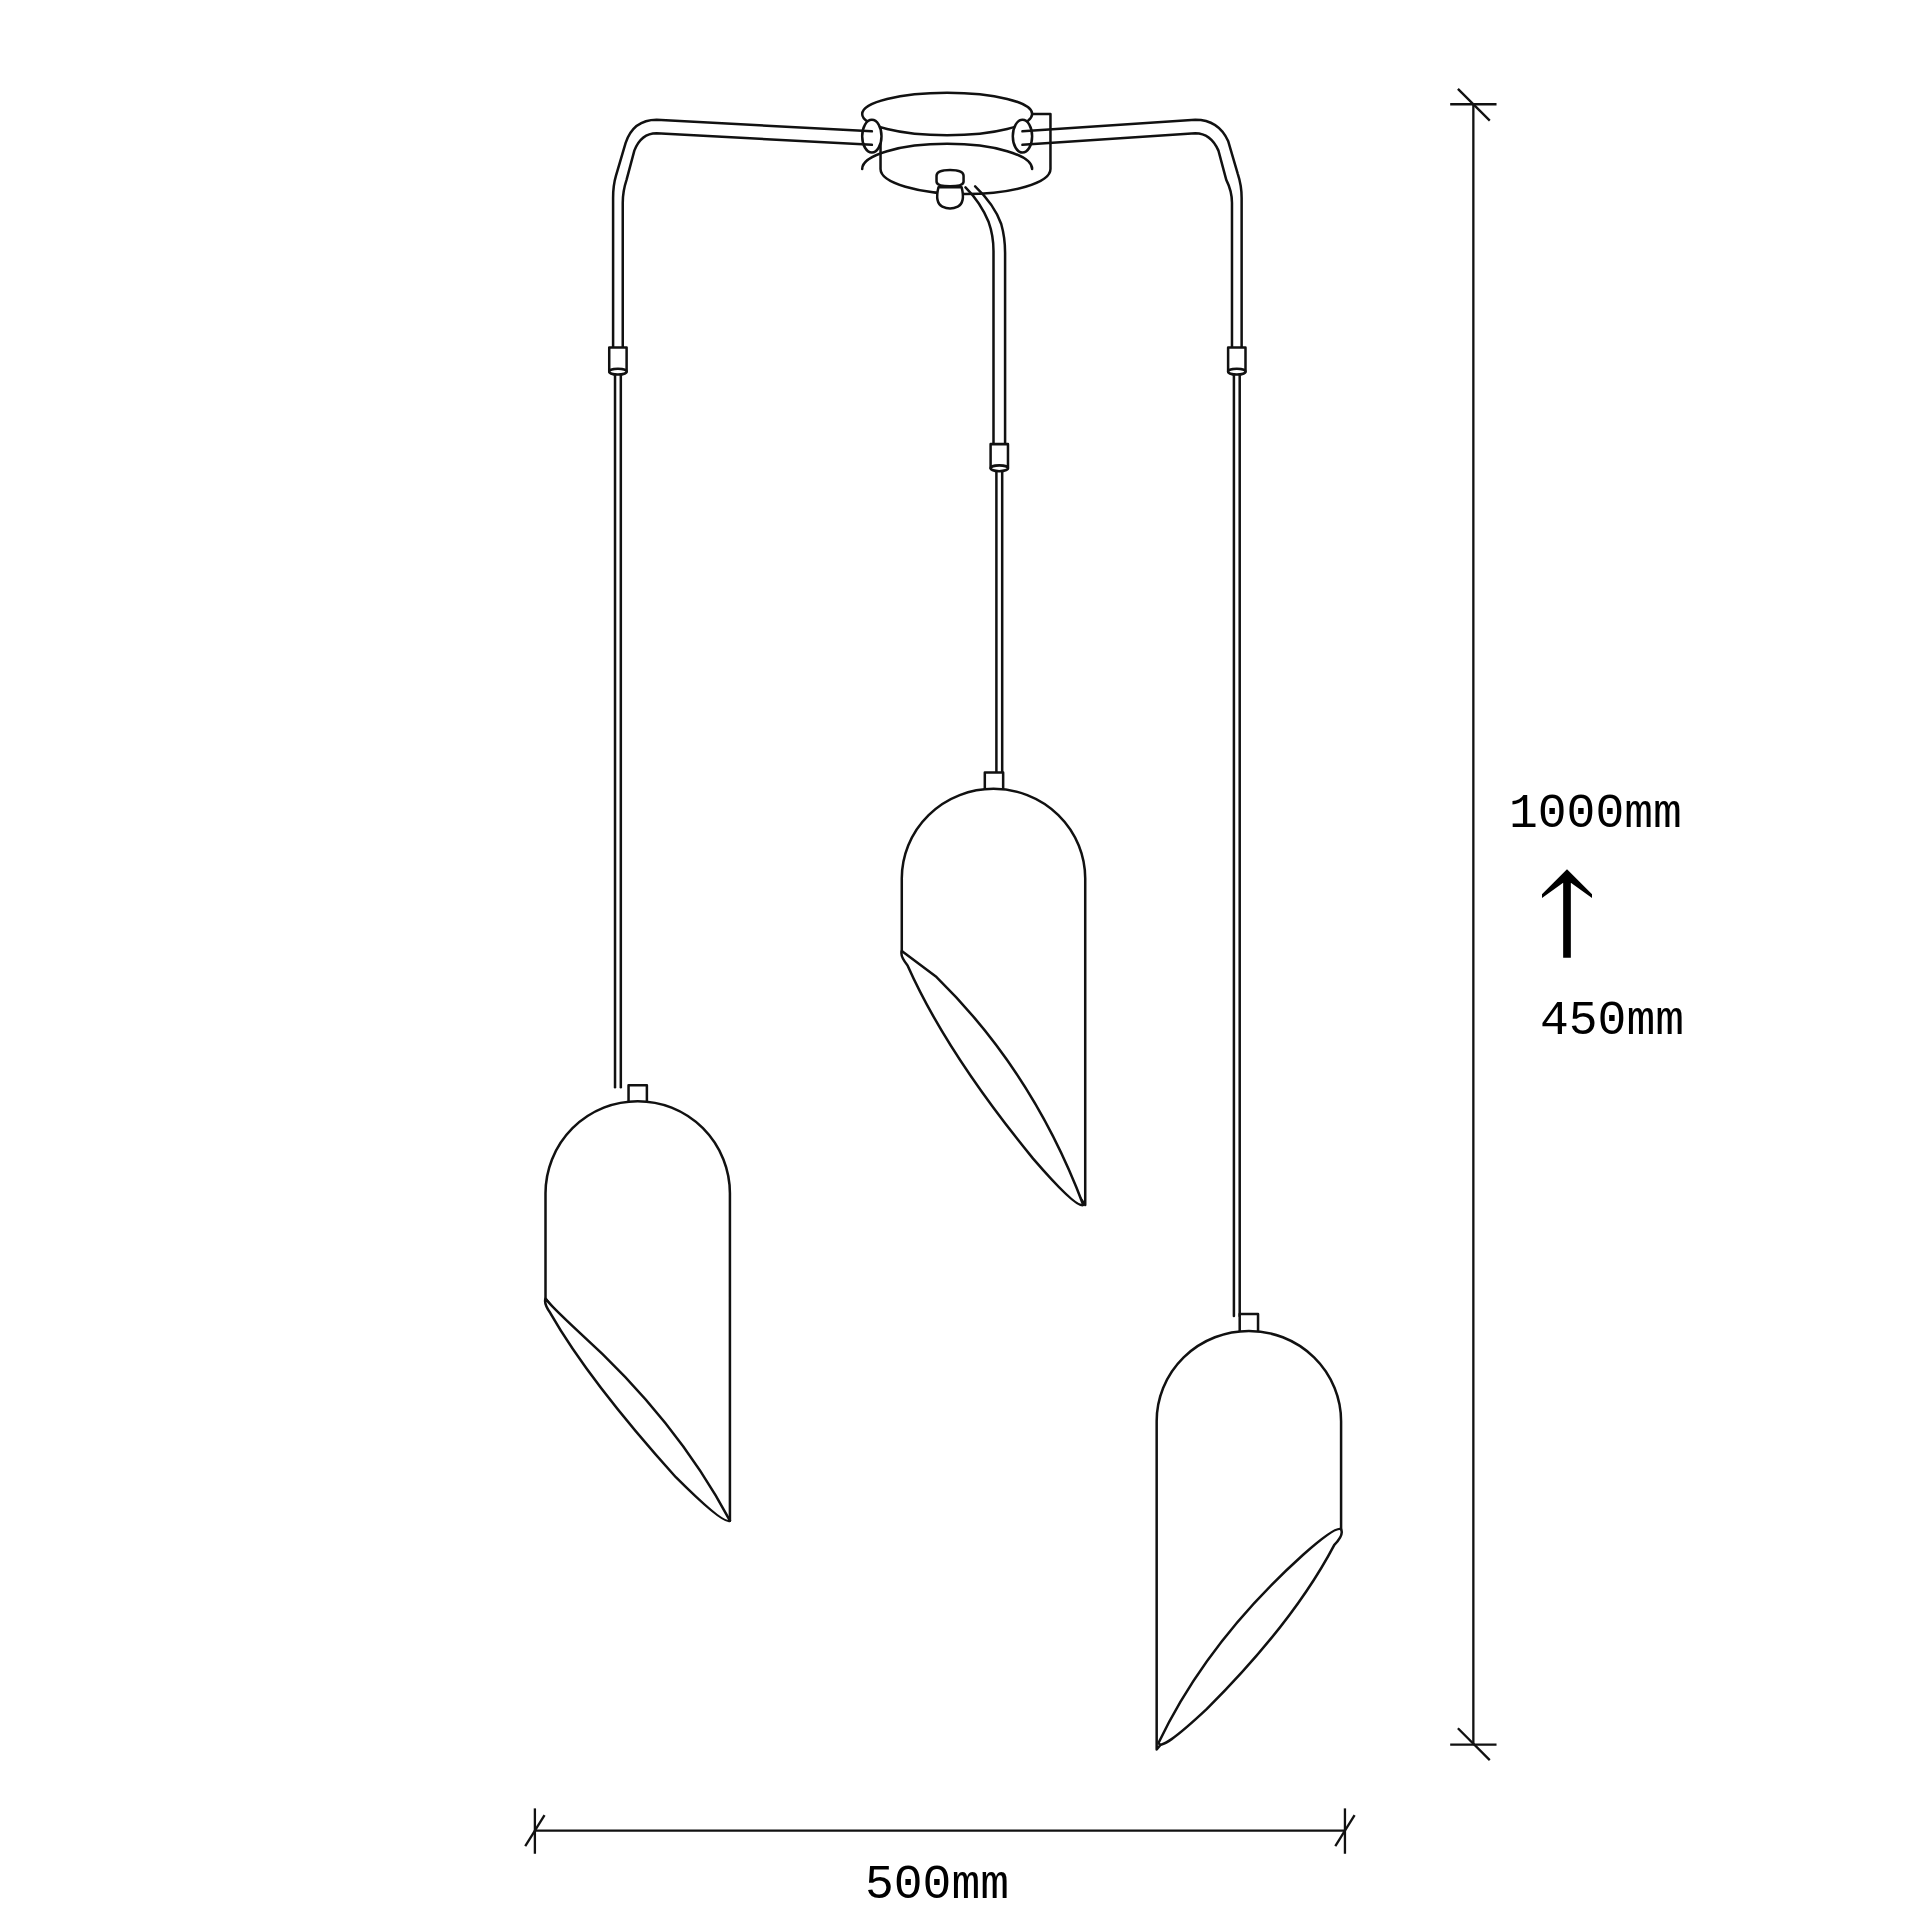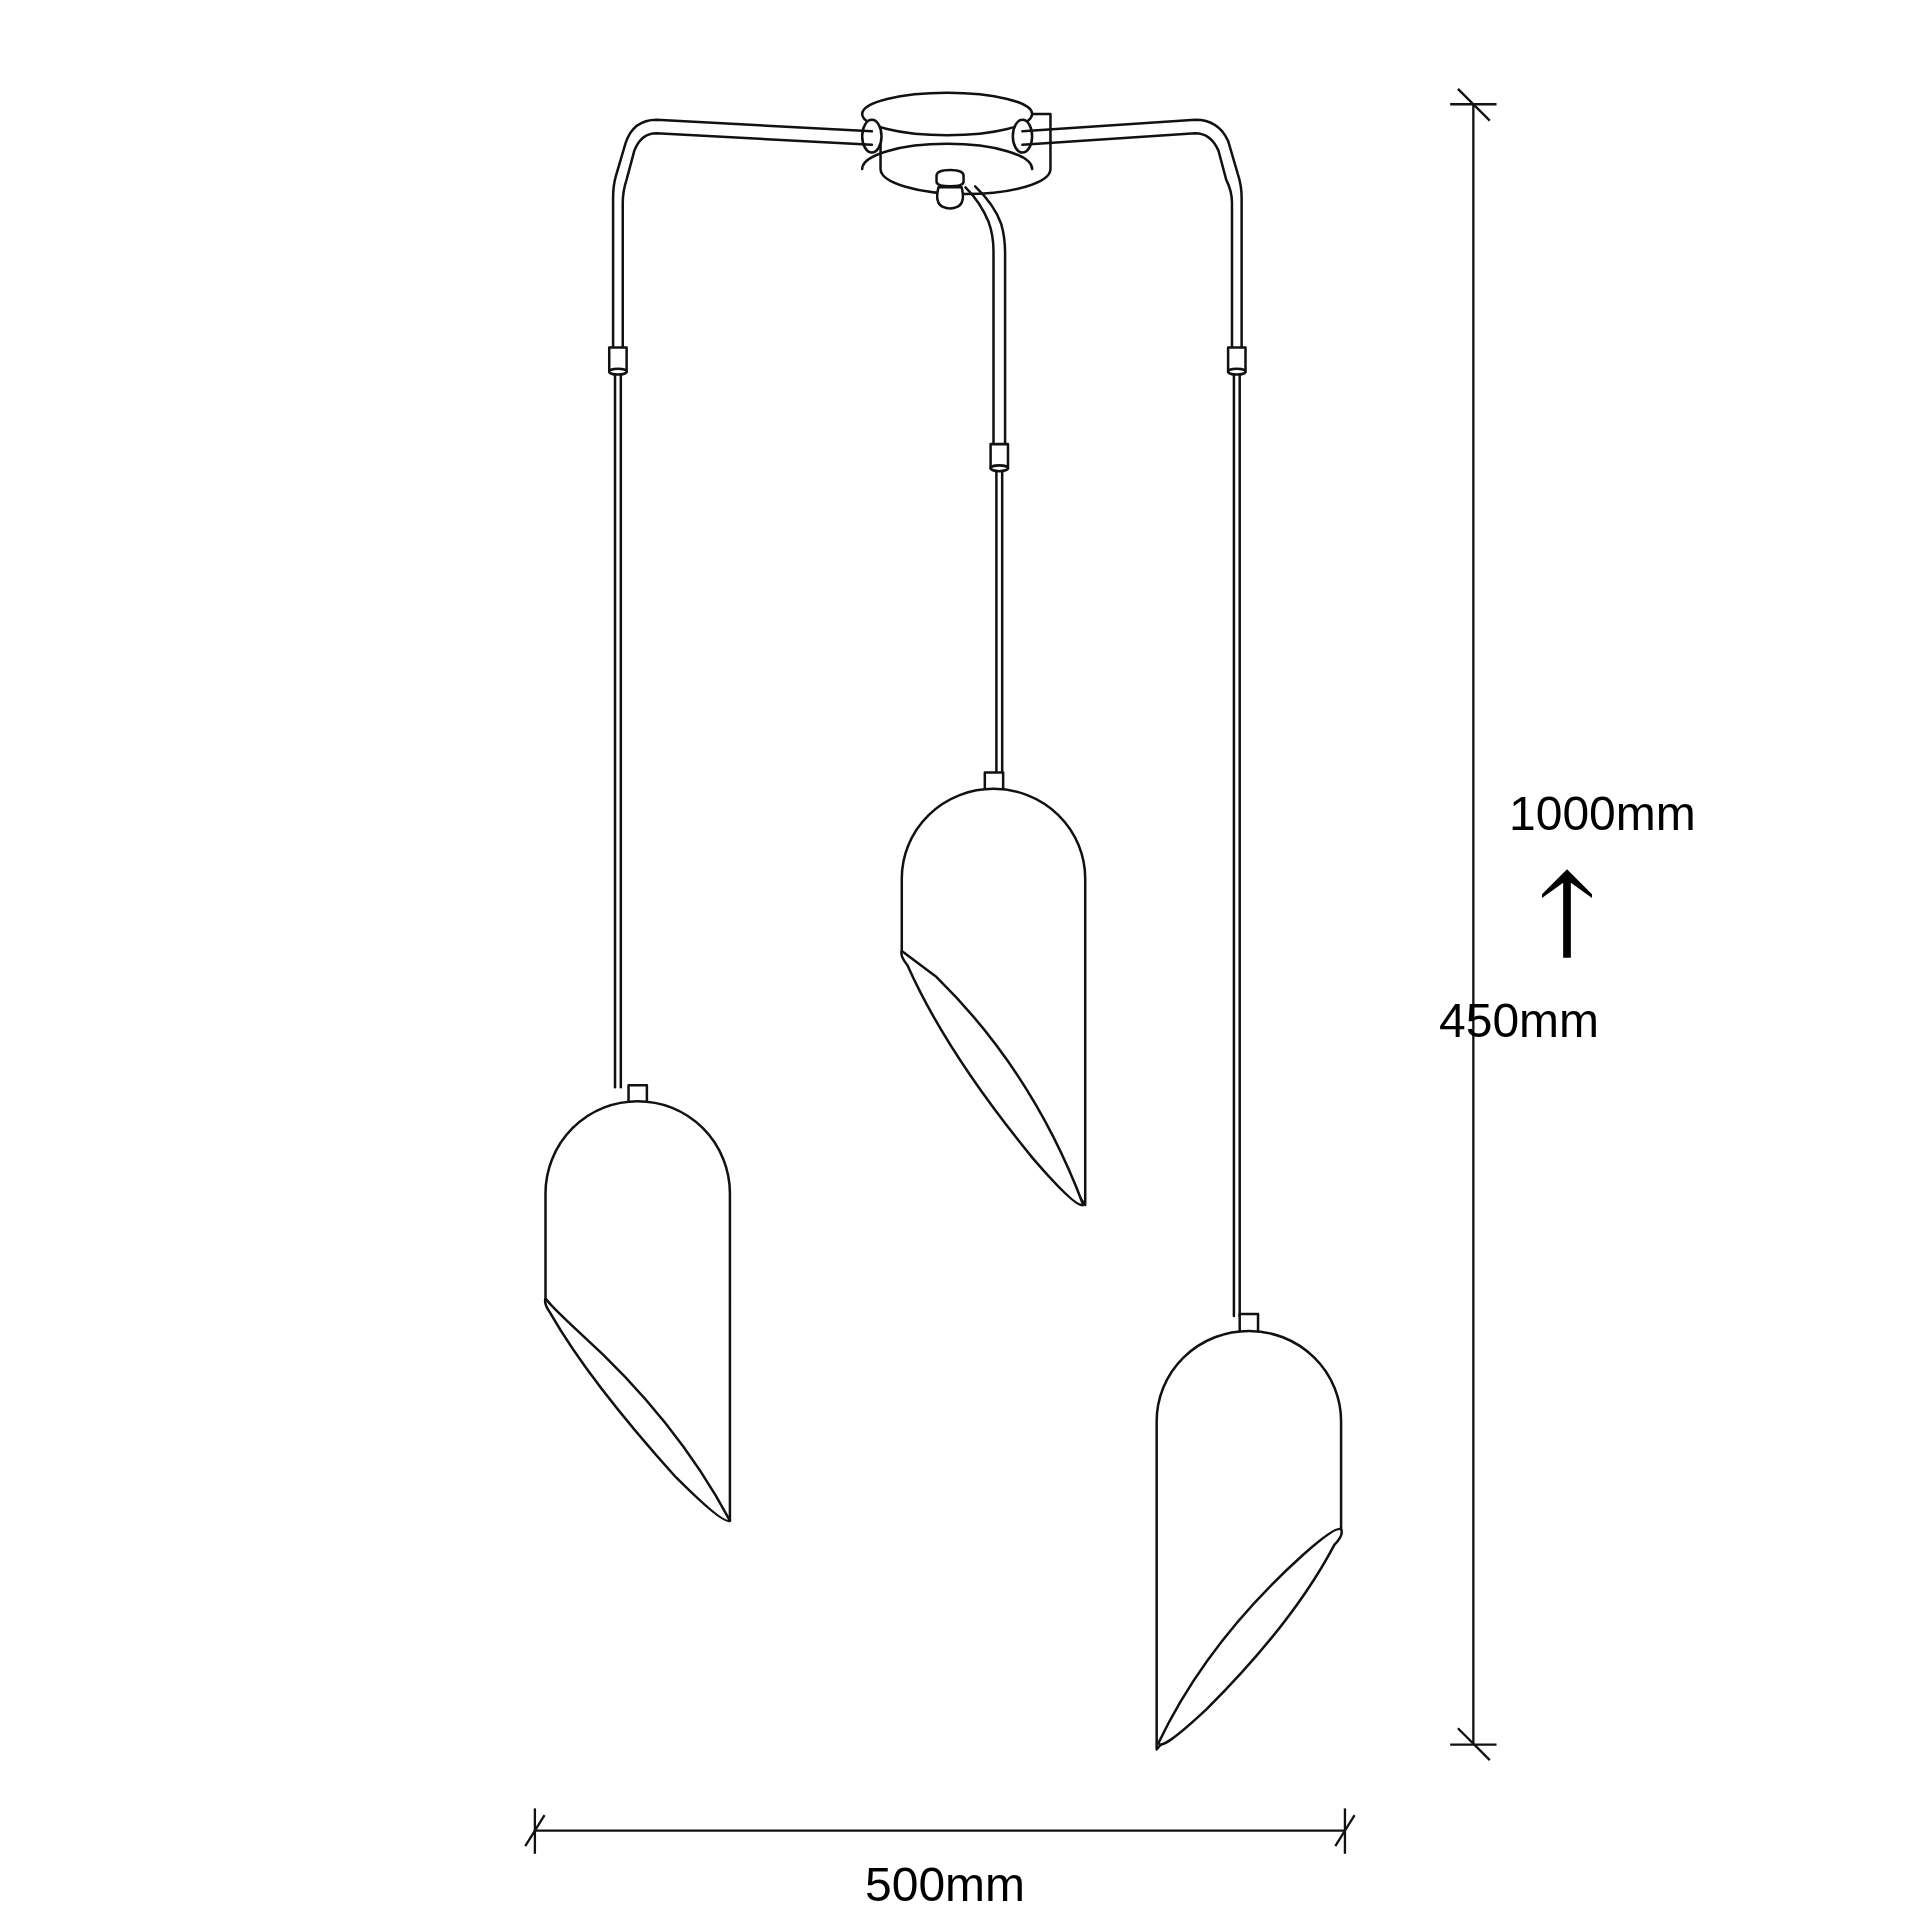--- a/index.html
+++ b/index.html
@@ -3,28 +3,28 @@
 <meta charset="utf-8">
 <style>
   html, body { margin: 0; padding: 0; background: #ffffff; }
   body { width: 1931px; height: 1931px; position: relative; overflow: hidden; }
   #drawing { position: absolute; left: 0; top: 0; width: 1931px; height: 1931px; }
   .stroke { fill: #ffffff; stroke: #111111; stroke-width: 2.6; stroke-linejoin: round; stroke-linecap: round; }
   .line { fill: none; stroke: #111111; stroke-width: 2.6; stroke-linecap: round; }
   .dim { fill: none; stroke: #111111; stroke-width: 2.4; }
   .label {
     position: absolute;
-    font-family: Liberation Sans, sans-serif;
+    font-family: Liberation Mono, monospace;
     font-size: 48px;
     color: #000000;
     line-height: 1;
     white-space: nowrap;
   }
   #label-height-max { left: 1509px; top: 790px; }
-  #label-height-min { left: 1439px; top: 997px; }
+  #label-height-min { left: 1540px; top: 997px; }
   #label-width { left: 865px; top: 1861px; text-align: center; }
   #arrow-up { position: absolute; left: 1542px; top: 869px; width: 50px; height: 89px; }
 </style>
 </head>
 <body>
 
 <svg id="drawing" viewBox="0 0 2000 2000" xmlns="http://www.w3.org/2000/svg">
 
   <g>
 

